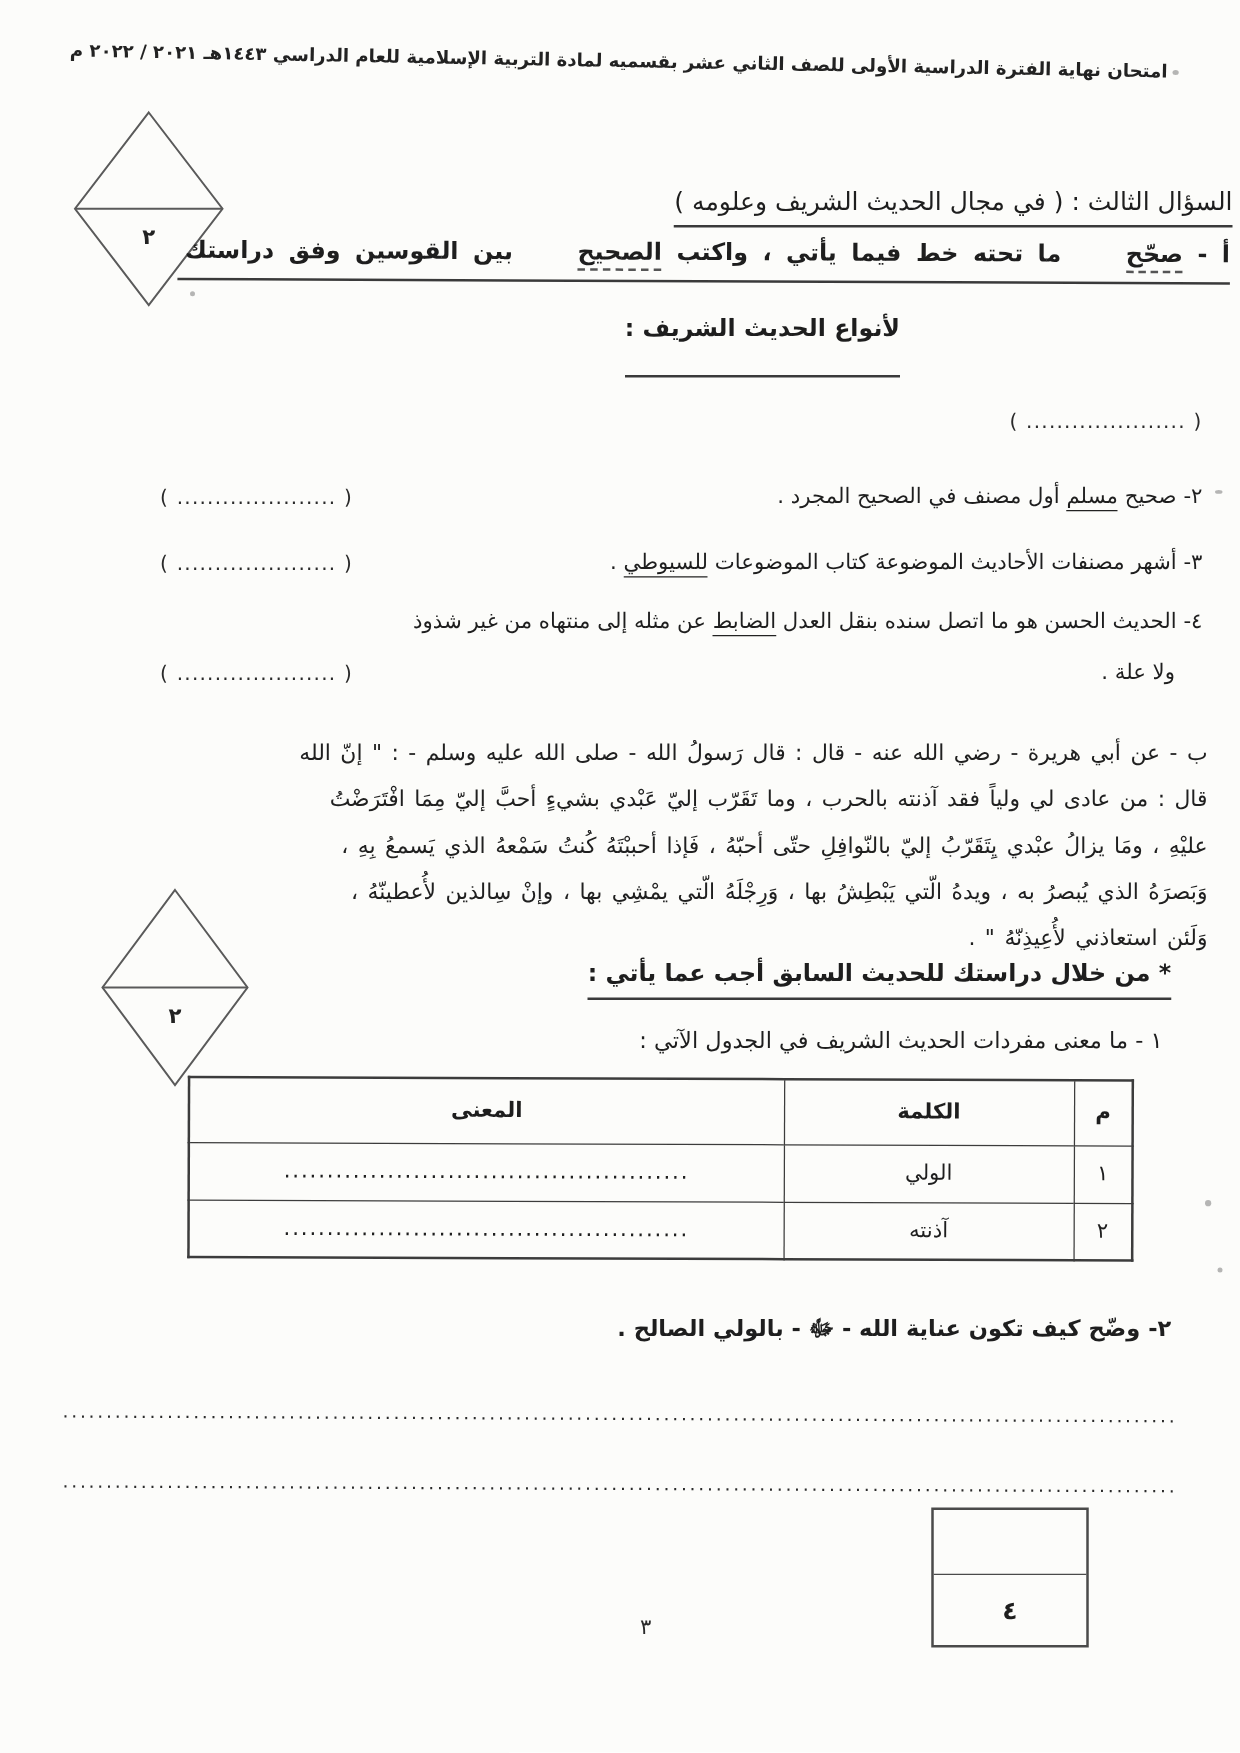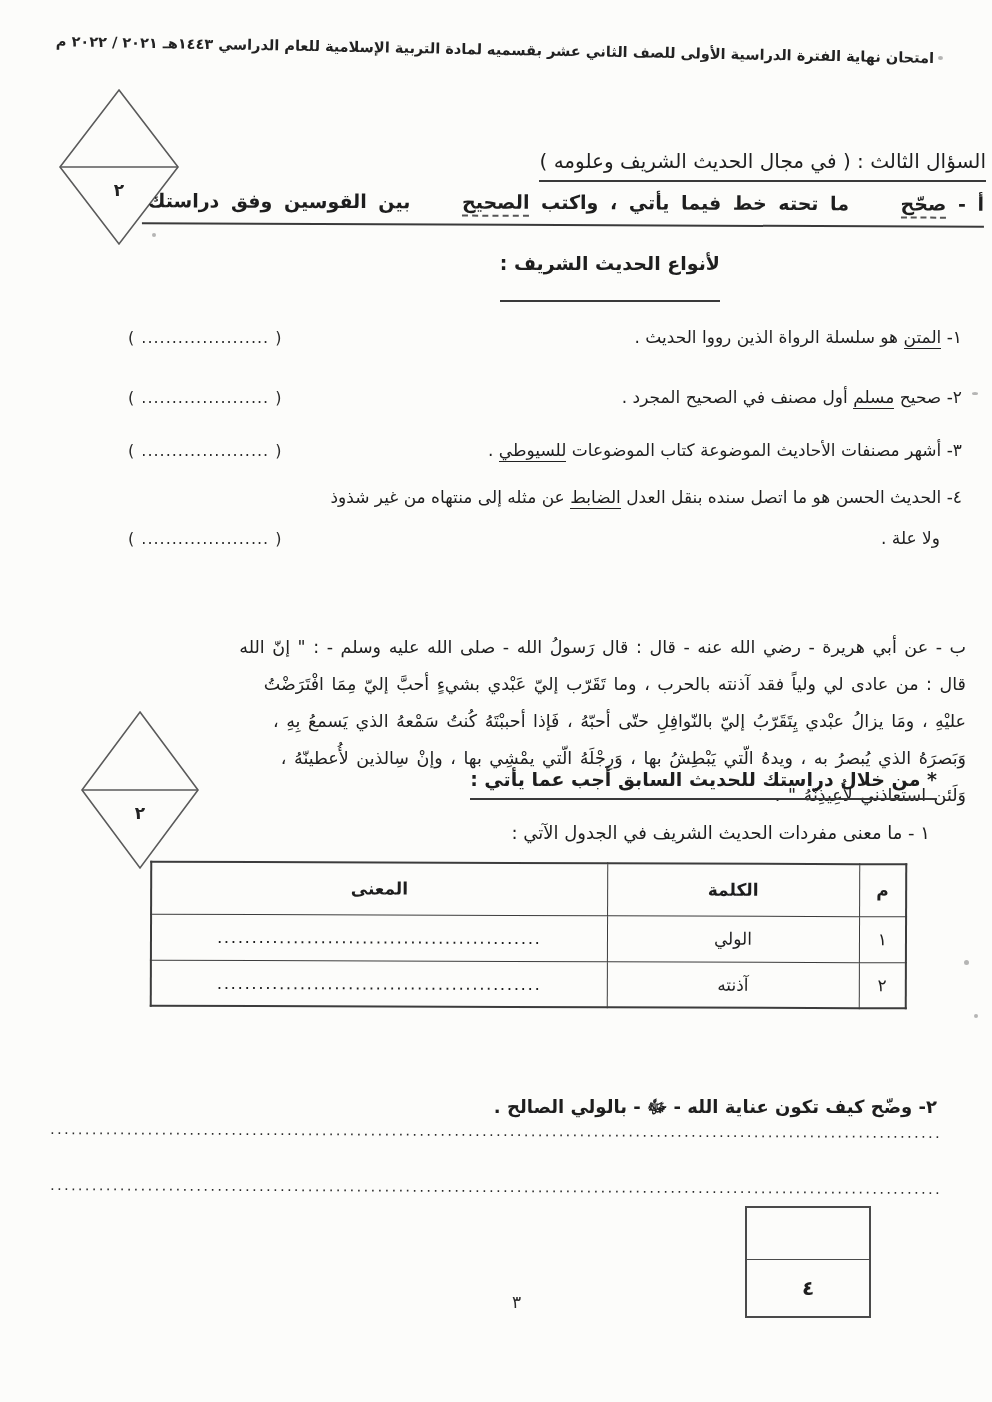--- a/index.html
+++ b/index.html
@@ -52,52 +52,52 @@
     position: absolute; right: 30px; left: 128px;
     display: flex; justify-content: space-between; align-items: flex-end;
     font-size: 17px; white-space: nowrap;
   }
   .item-text { text-align: right; }
   .blank { direction: ltr; unicode-bidi: embed; font-size: 16px; letter-spacing: 1px; color: #2a2a2a; }
   
   .hadith {
     position: absolute; top: 585px; right: 26px; left: 130px;
     font-size: 17.5px; line-height: 37px; text-align: right;
-    word-spacing: 2px; color: #202020; margin-top: 44px;
+    word-spacing: 2px; color: #202020;
   }
   .hadith div { white-space: nowrap; }
   
   .followup-heading {
     position: absolute; top: 768px; right: 55px;
     font-size: 19px; font-weight: bold; white-space: nowrap;
     padding-bottom: 8px; border-bottom: 2.2px solid #3a3a3a;
   }
   .followup-q1 {
     position: absolute; top: 822px; right: 62px;
     font-size: 18px; font-weight: normal; white-space: nowrap;
   }
   .followup-q2 {
     position: absolute; top: 1052px; right: 55px;
-    font-size: 18px; font-weight: bold; white-space: nowrap; margin-top: 44px;
+    font-size: 18px; font-weight: bold; white-space: nowrap;
   }
   
   .vocab-table {
     position: absolute; top: 862px; left: 150px; width: 757px;
     border-collapse: collapse; direction: rtl;
     transform: rotate(0.2deg);
   }
   .vocab-table td, .vocab-table th {
     border: 1.6px solid #3c3c3c; text-align: center;
     font-size: 17px; color: #1e1e1e; background: #fcfcfa;
   }
   .vocab-table { border: 2.2px solid #3c3c3c; }
   .vocab-table th { font-weight: bold; height: 52px; }
   .vocab-table td { height: 46px; }
   .col-num { width: 47px; }
-  .col-word { width: 252px; }
+  .col-word { width: 232px; }
   .meaning-dots { letter-spacing: 1.5px; font-size: 15px; direction: ltr; white-space: nowrap; overflow: hidden; }
   
   .answer-line {
     position: absolute; left: 50px; right: 52px; height: 20px;
     font-size: 15px; letter-spacing: 2.2px; color: #2a2a2a;
     white-space: nowrap; overflow: hidden; direction: ltr;
     transform: rotate(0.25deg);
   }
   
   .score-box {
@@ -133,23 +133,20 @@
 
   <div class="q-title">السؤال الثالث : ( في مجال الحديث الشريف وعلومه )</div>
 
   <div class="part-a-lead">
     <span>أ - </span><span class="dash-u">صحّح</span><span> ما تحته خط فيما يأتي ، واكتب </span><span class="dash-u">الصحيح</span><span> بين القوسين وفق دراستك</span>
   </div>
 
   <div class="part-a-lead2">لأنواع الحديث الشريف :</div>
 
   <div class="item-row" style="top:327px;">
-    <span class="item-text">
-      <span>١-</span><span> </span><span class="u-word">المتن</span><span> هو سلسلة الرواة الذين رووا الحديث .</span>
-    </span>
     <span class="blank">( ..................... )</span>
   </div>
 
   <div class="item-row" style="top:387px;">
     <span class="item-text">
       <span>٢-</span><span> صحيح </span><span class="u-word">مسلم</span><span> أول مصنف في الصحيح المجرد .</span>
     </span>
     <span class="blank">( ..................... )</span>
   </div>
 

